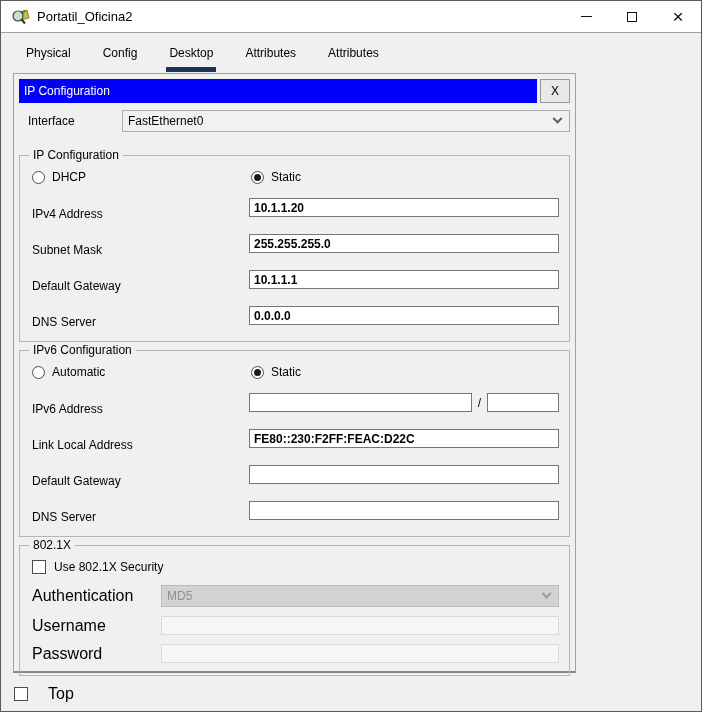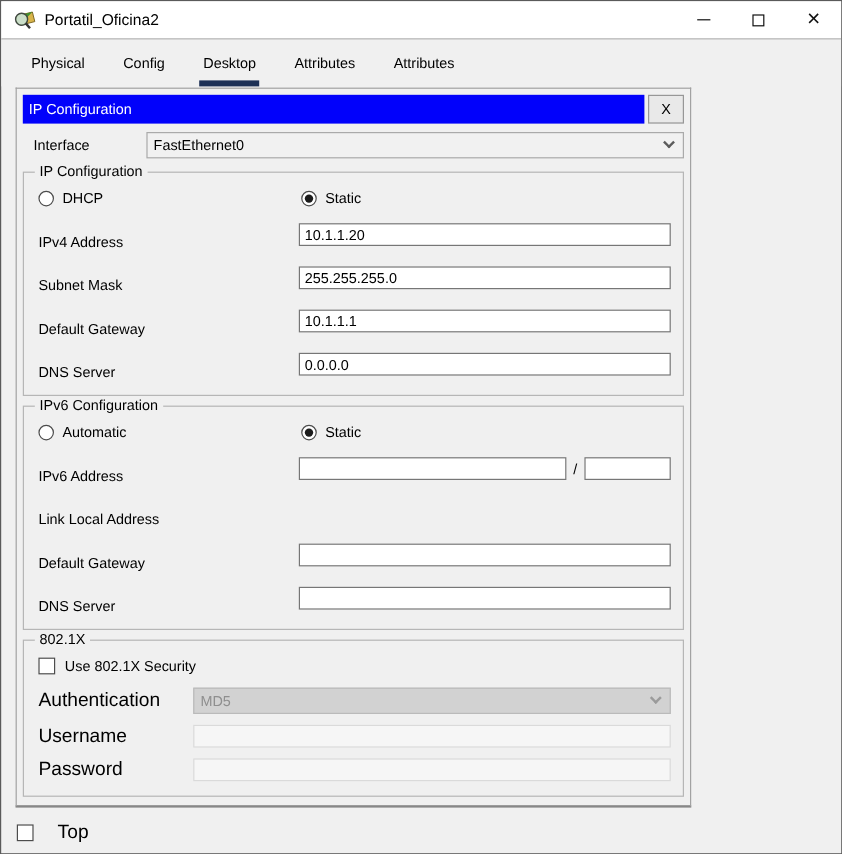--- a/index.html
+++ b/index.html
@@ -46,21 +46,21 @@
   .blue-bar {
     flex:1; background:#0101fb; color:#ffffff; font-size:12px;
     display:flex; align-items:center; padding-left:5px;
   }
   .x-btn {
     width:30px; background:#e9e9e9; border:1px solid #979797;
     display:flex; align-items:center; justify-content:center;
     font-size:12px; color:#000; cursor:default;
   }
 
-  .interface-row { display:flex; align-items:center; height:22px; margin-bottom:11px; }
+  .interface-row { display:flex; align-items:center; height:22px; margin-bottom:23px; }
   .if-label { width:103px; padding-left:9px; font-size:12px; }
   .combobox {
     flex:1; height:22px; background:#f1f1f1; border:1px solid #aaaaaa;
     display:flex; align-items:center; padding:0 8px 0 5px; font-size:12px; color:#000;
     cursor:default;
   }
   .chevron {
     margin-left:auto; width:7px; height:7px;
     border-right:2px solid #5c5c5c; border-bottom:2px solid #5c5c5c;
     transform:rotate(45deg) translate(-2px,-2px);
@@ -88,20 +88,21 @@
     border-radius:50%; background:#1b1b1b;
   }
   .radio-label { font-size:12px; }
 
   .frow { display:flex; align-items:center; margin-top:9px; }
   .flabel { width:217px; flex:0 0 auto; font-size:12px;margin-top:13px; }
   .finput {
     flex:1; height:19px; border:1px solid #767676; background:#fff;
     font-family:"Liberation Sans", sans-serif; font-size:12px; color:#000; padding:0 4px;
     min-width:0;
+    font-weight:bold;
   }
   .sep { margin:0 6px; font-size:12px; }
   .prefix-input { flex:0 0 72px; }
 
   
   .cb-row { display:flex; align-items:center; height:16px; margin-bottom:5px; }
   .checkbox {
     width:14px; height:14px; border:1px solid #4c4c4c; background:#fff;
     margin-right:8px; flex:0 0 auto; cursor:default;
   }
@@ -232,20 +233,21 @@
       </div>
 
       <div class="frow">
         <span class="flabel">IPv6 Address</span>
         <input class="finput" type="text" value="" style="">
         <span class="sep">/</span>
         <input class="finput prefix-input" type="text" value="" style="">
       </div>
       <div class="frow">
         <span class="flabel">Link Local Address</span>
+        <input class="finput" type="text" value="FE80::230:F2FF:FEAC:D22C" style="">
       </div>
       <div class="frow">
         <span class="flabel">Default Gateway</span>
         <input class="finput" type="text" value="" style="">
       </div>
       <div class="frow">
         <span class="flabel">DNS Server</span>
         <input class="finput" type="text" value="" style="">
       </div>
     </div>

